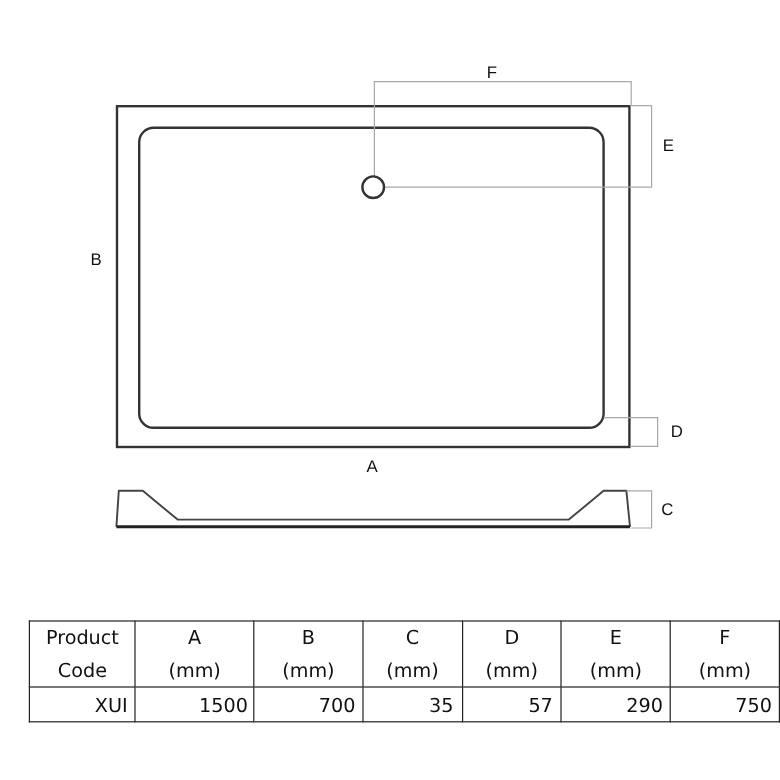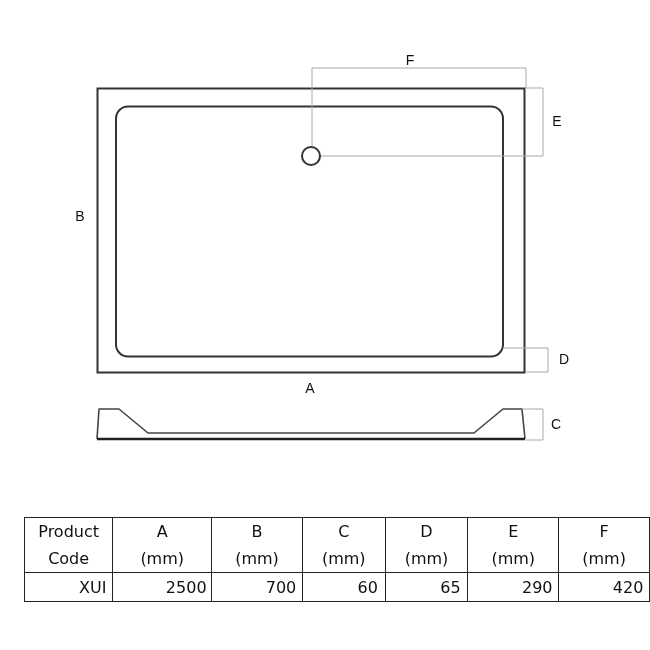--- a/index.html
+++ b/index.html
@@ -47,21 +47,21 @@
     <td><span>Product</span><br><span>Code</span></td>
     <td><span>A</span><br><span>(mm)</span></td>
     <td><span>B</span><br><span>(mm)</span></td>
     <td><span>C</span><br><span>(mm)</span></td>
     <td><span>D</span><br><span>(mm)</span></td>
     <td><span>E</span><br><span>(mm)</span></td>
     <td><span>F</span><br><span>(mm)</span></td>
   </tr>
   <tr class="row">
     <td>XUI</td>
-    <td>2500</td>
+    <td>1500</td>
     <td>700</td>
-    <td>60</td>
-    <td>65</td>
+    <td>35</td>
+    <td>57</td>
     <td>290</td>
-    <td>420</td>
+    <td>750</td>
   </tr>
 </tbody>
   </table>
 
 </body></html>

